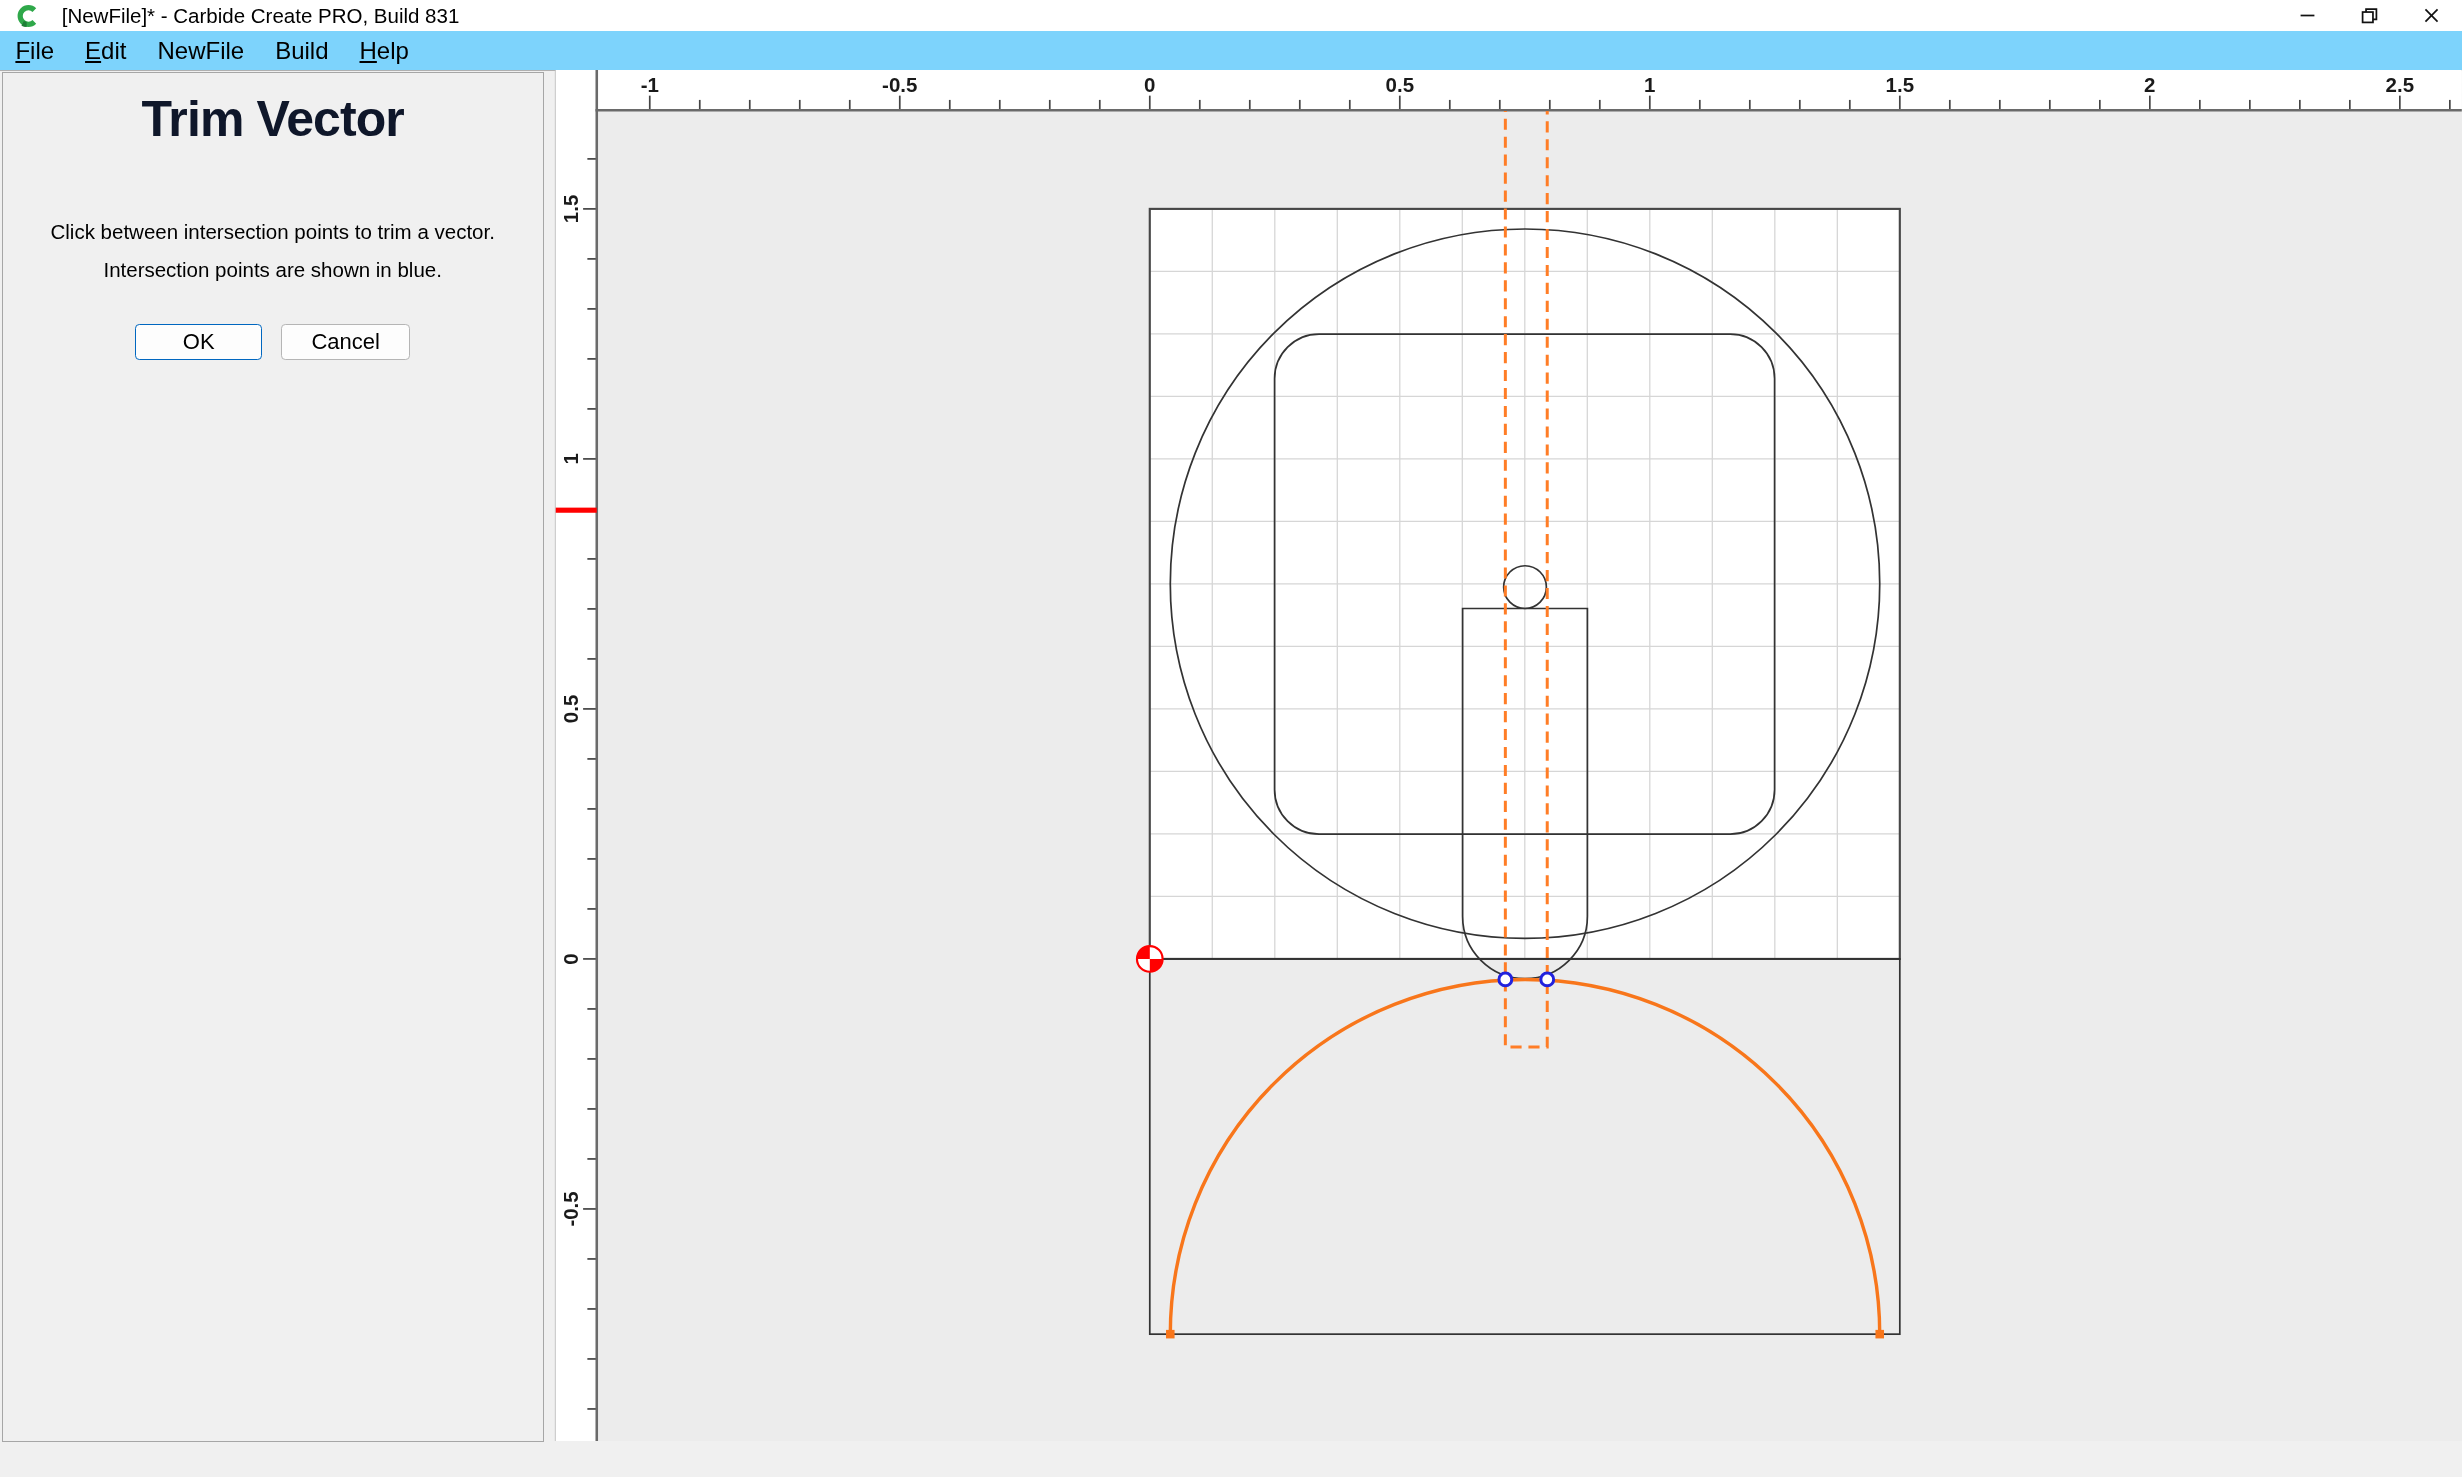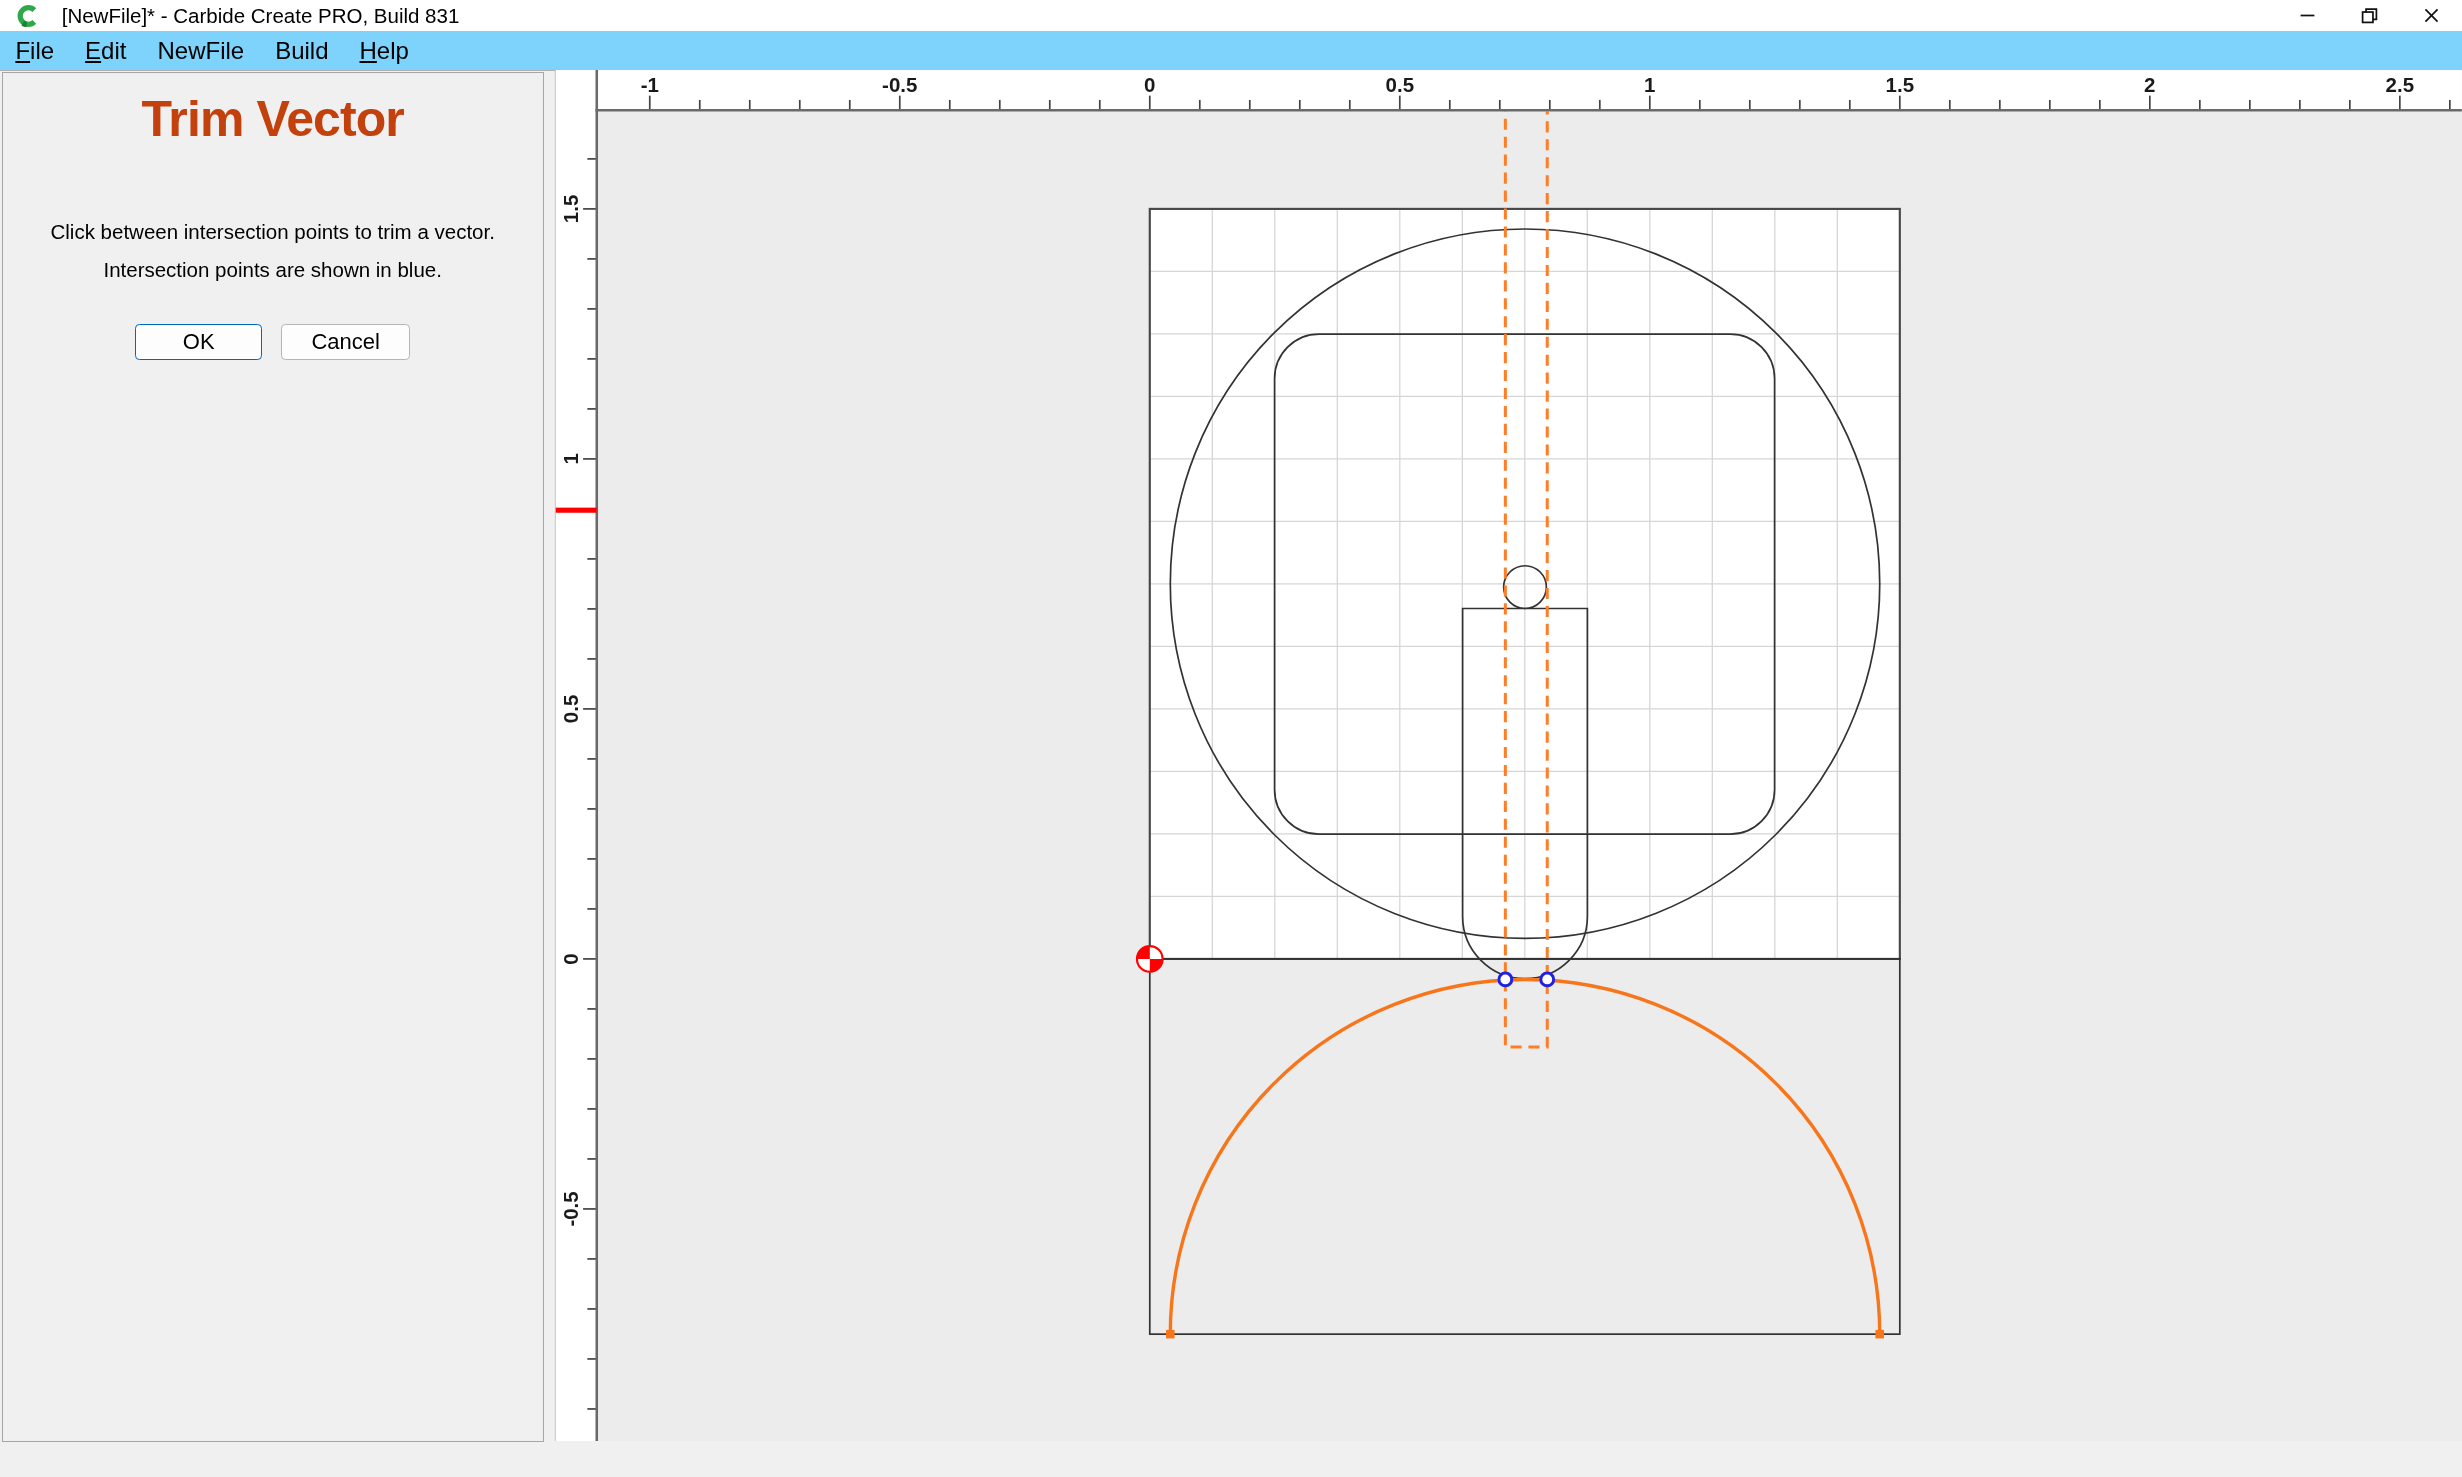--- a/index.html
+++ b/index.html
@@ -15,21 +15,21 @@
   .titlebar .title{margin-left:22px;font-size:20.5px;color:#000;white-space:nowrap;}
   .wincontrols{position:absolute;right:0;top:0;height:31px;display:flex;}
   .winbtn{width:62px;height:31px;display:flex;align-items:center;justify-content:center;cursor:default;}
   
   .menubar{position:absolute;left:0;top:31px;width:2462px;height:39px;background:#7dd3fc;display:flex;align-items:center;padding-left:15.4px;box-sizing:border-box;font-size:24px;color:#000;}
   .menubar .mitem{margin-right:31px;white-space:nowrap;}
   .menubar .mitem .u{text-decoration:underline;}
   .separator{position:absolute;left:0;top:70px;width:2462px;height:0.9px;background:#b0b0b0;}
   
   .panel{position:absolute;left:1.7px;top:72px;width:542px;height:1370px;background:#f0f0f0;border:0.9px solid #a6a6a6;box-sizing:border-box;}
-  .panel h1{margin:17px 0 0 0;text-align:center;font-size:50px;font-weight:700;color:#c2410c;letter-spacing:-0.9px;}
+  .panel h1{margin:17px 0 0 0;text-align:center;font-size:50px;font-weight:700;color:#0f172a;letter-spacing:-0.9px;}
   .panel .instructions{margin-top:65px;text-align:center;font-size:20.5px;color:#000;line-height:38px;}
   .btnrow{position:absolute;left:0;top:251px;width:100%;display:flex;justify-content:center;gap:19px;}
   .btn{height:36px;background:#fdfdfd;border-radius:4.3px;font-size:22px;color:#000;display:flex;align-items:center;justify-content:center;box-sizing:border-box;cursor:default;}
   .btn.ok{width:127px;border:1.7px solid #0067c0;}
   .btn.cancel{width:129px;border:0.9px solid #b5b5b5;}
   
   .rightpane{position:absolute;left:547px;top:70px;width:1915px;height:1371px;}
   svg text{font-family:"Liberation Sans","DejaVu Sans",sans-serif;}
 </style>
 </head>

